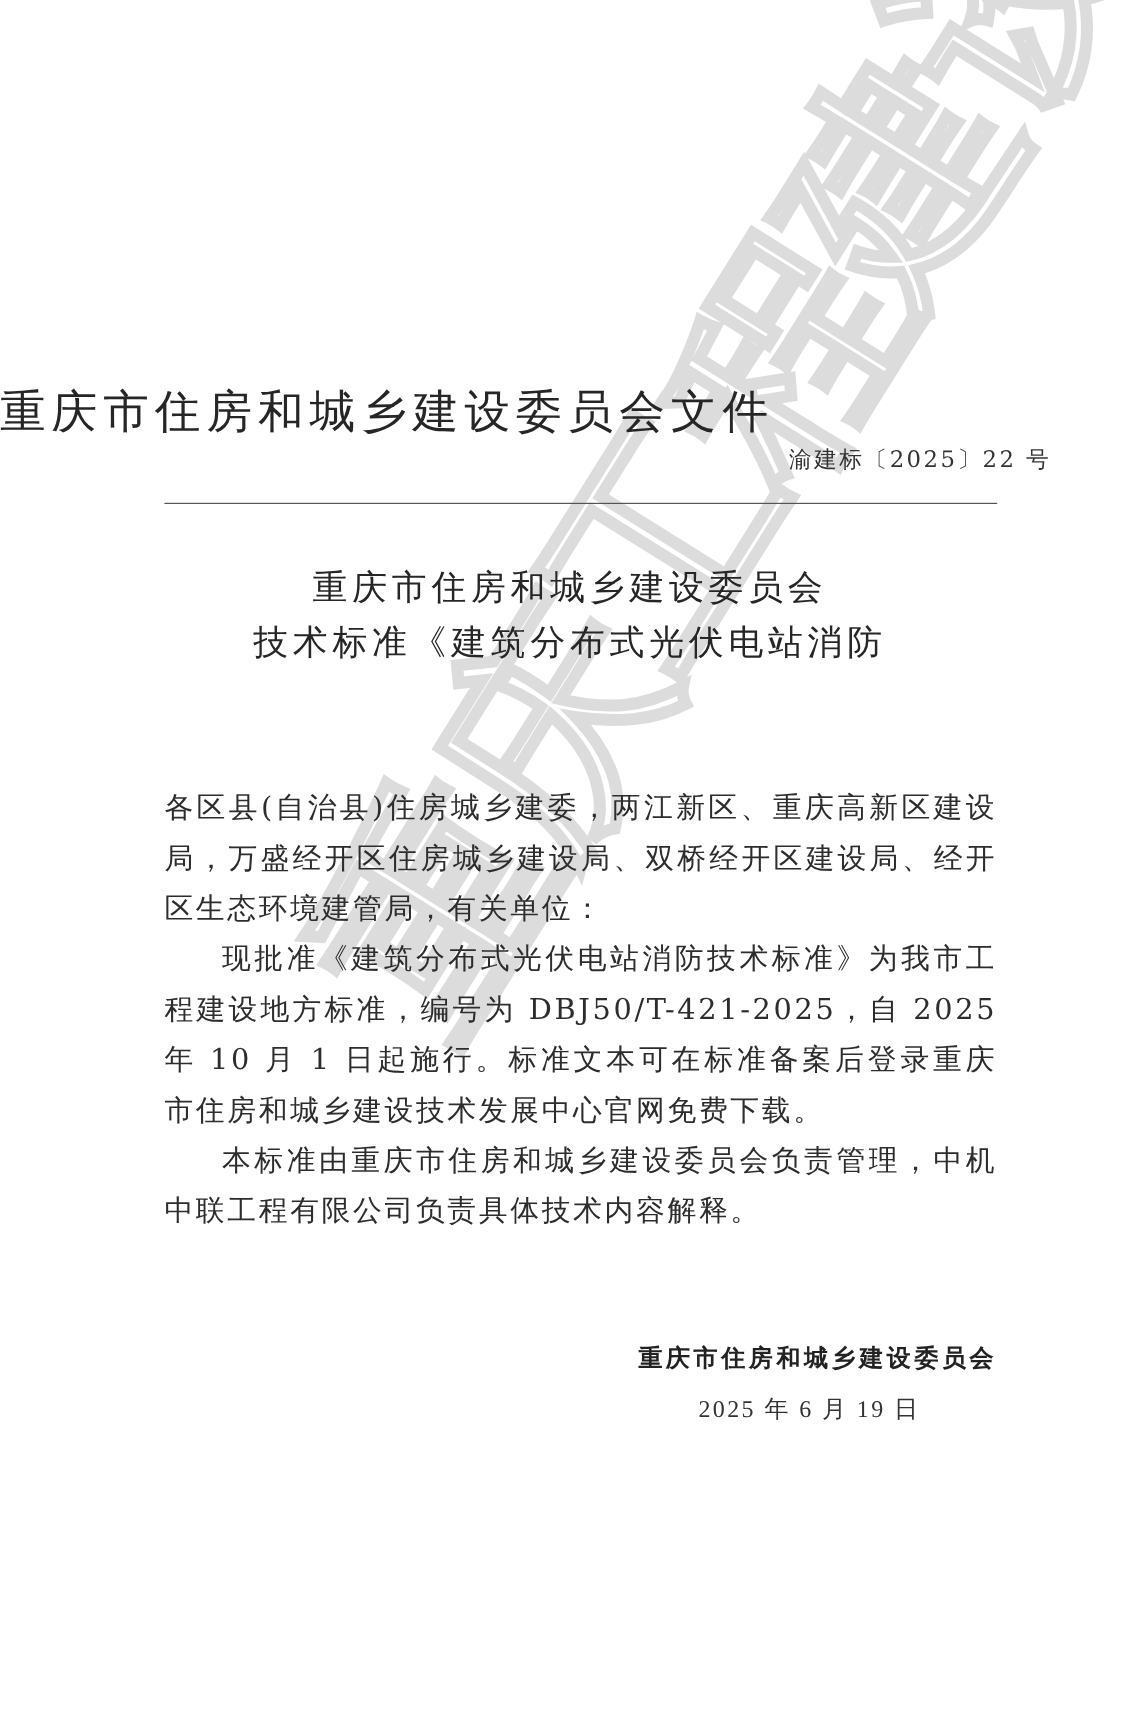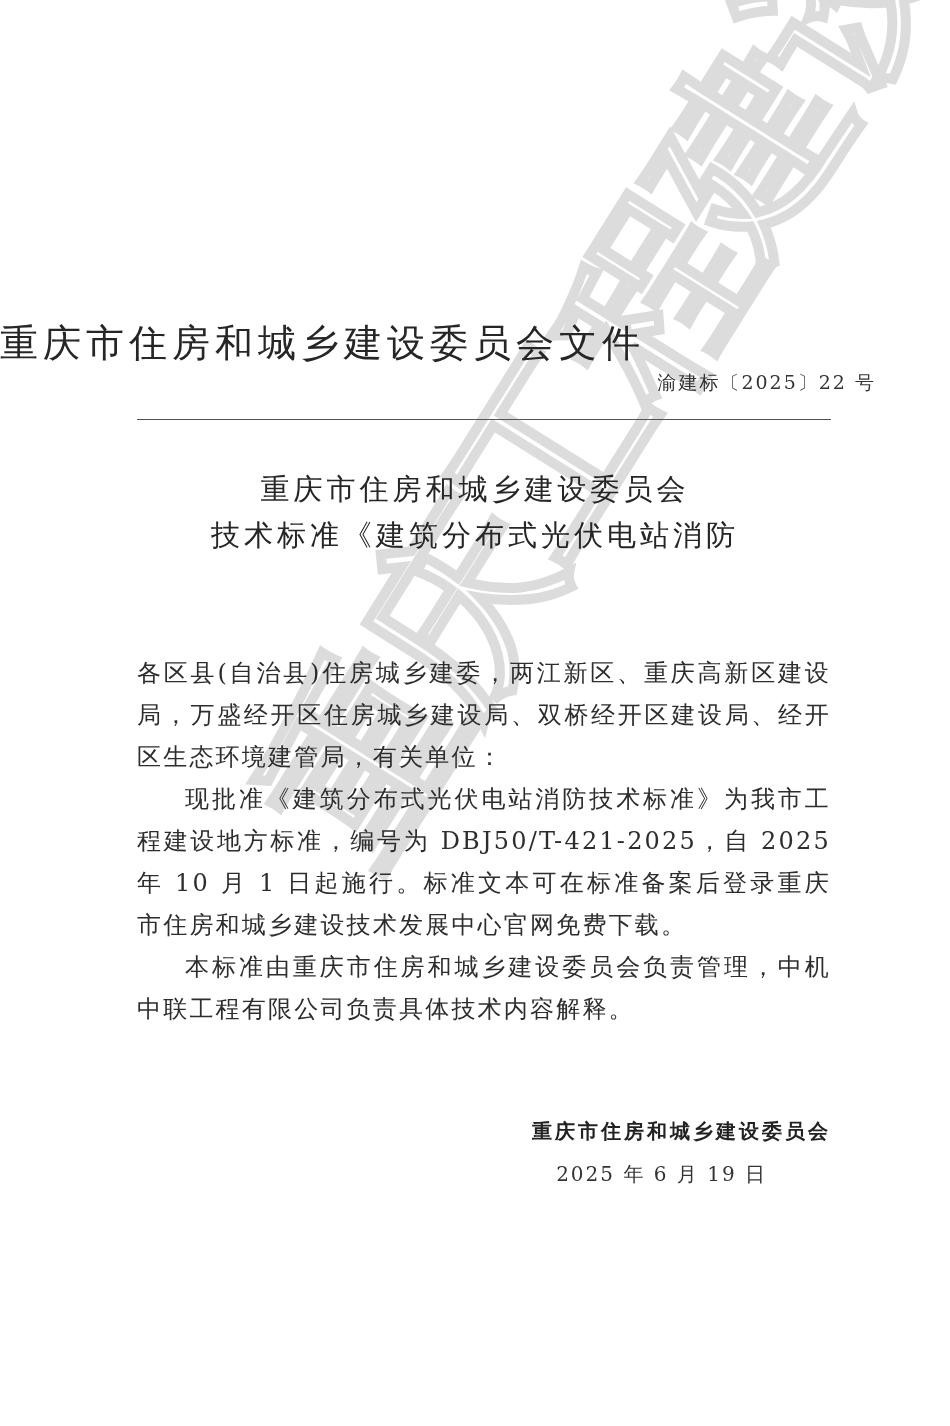--- a/index.html
+++ b/index.html
@@ -19,21 +19,21 @@
   .divider { position: absolute; left: 137px; width: 694px; top: 419px; height: 0;
                border-top: 1.5px solid #555; }
   .notice-title { position: absolute; left: 0; width: 950px; top: 466px; text-align: center;
                font-size: 29px; line-height: 46px; letter-spacing: 4px; color: #262626; }
   .body-text { position: absolute; left: 137px; width: 694px; top: 652px; font-size: 24px;
                line-height: 42px; letter-spacing: 2.2px; color: #2d2d2d; text-align: justify; }
   .body-text p { margin: 0; }
   .indent { text-indent: 48px; }
   .signature { position: absolute; right: 119px; top: 1118px; font-family: "DejaVu Sans", sans-serif;
                font-weight: bold; font-size: 20px; letter-spacing: 3px; color: #222; }
-  .sign-date { position: absolute; right: 183px; top: 1161px; font-size: 20px; letter-spacing: 2px; color: #333; }
+  .sign-date { position: absolute; right: 183px; top: 1161px; font-size: 20px; letter-spacing: 2px; color: #333; font-family: Liberation Serif, serif; }
 </style>
 </head>
 <body>
 
 <div class="watermark">
   <div class="wm-text">重庆工程建设</div>
 </div>
 
 <div class="content">
   <div class="doc-header-title">重庆市住房和城乡建设委员会文件</div>

